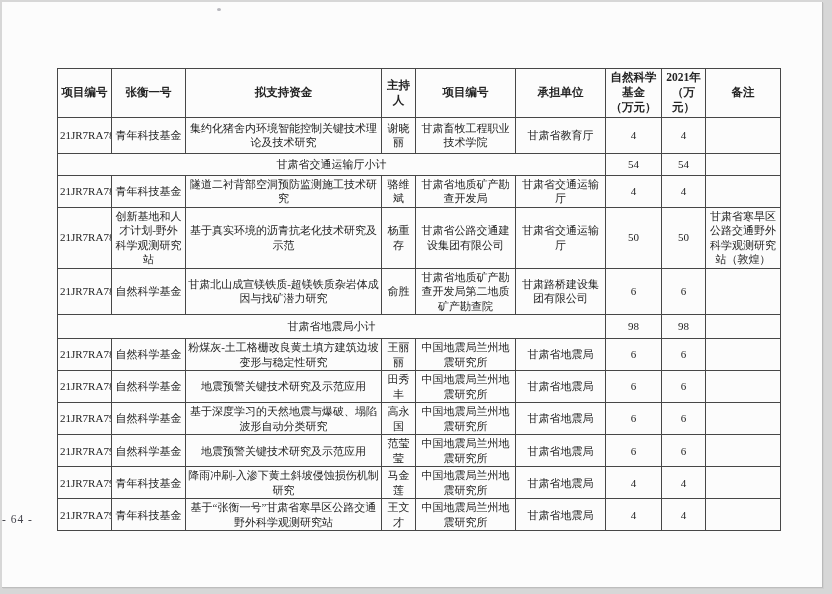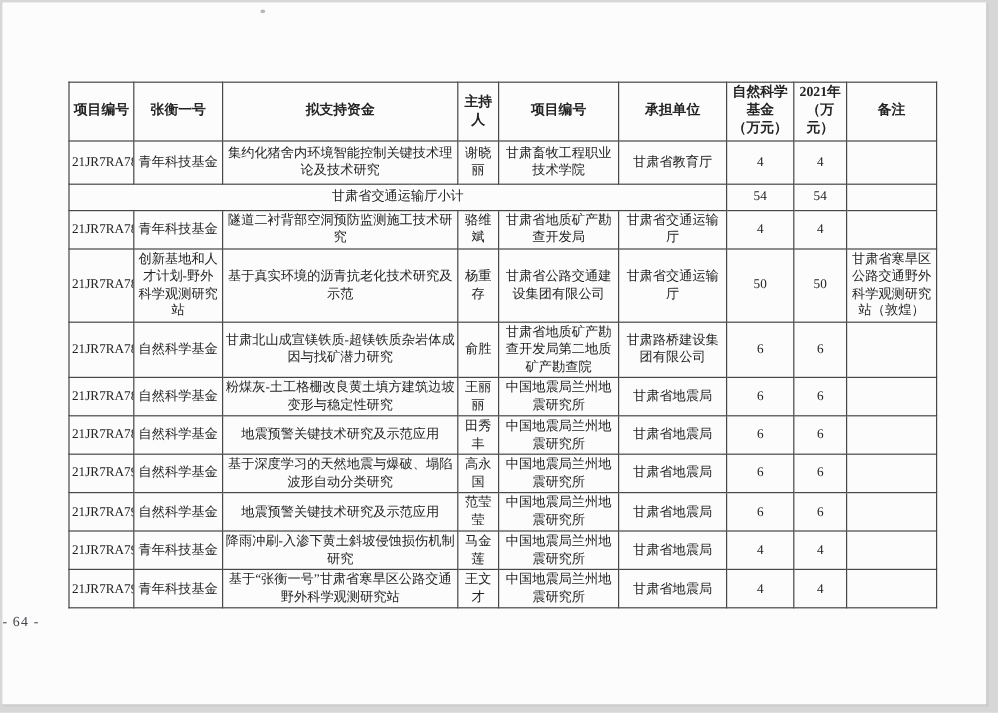--- a/index.html
+++ b/index.html
@@ -119,20 +119,26 @@
         <td class="id-cell">21JR7RA787</td>
         <td>自然科学基金</td>
         <td>甘肃北山成宣镁铁质-超镁铁质杂岩体成因与找矿潜力研究</td>
         <td>俞胜</td>
         <td>甘肃省地质矿产勘查开发局第二地质矿产勘查院</td>
         <td>甘肃路桥建设集团有限公司</td>
         <td>6</td>
         <td>6</td>
         <td class="note-cell"></td>
       </tr>
+      <tr style="height:24px">
+        <td colspan="6" class="subtotal-label">甘肃省地震局小计</td>
+        <td>98</td>
+        <td>98</td>
+        <td class="note-cell"></td>
+      </tr>
       <tr style="height:29px">
         <td class="id-cell">21JR7RA788</td>
         <td>自然科学基金</td>
         <td>粉煤灰-土工格栅改良黄土填方建筑边坡变形与稳定性研究</td>
         <td>王丽丽</td>
         <td>中国地震局兰州地震研究所</td>
         <td>甘肃省地震局</td>
         <td>6</td>
         <td>6</td>
         <td class="note-cell"></td>

